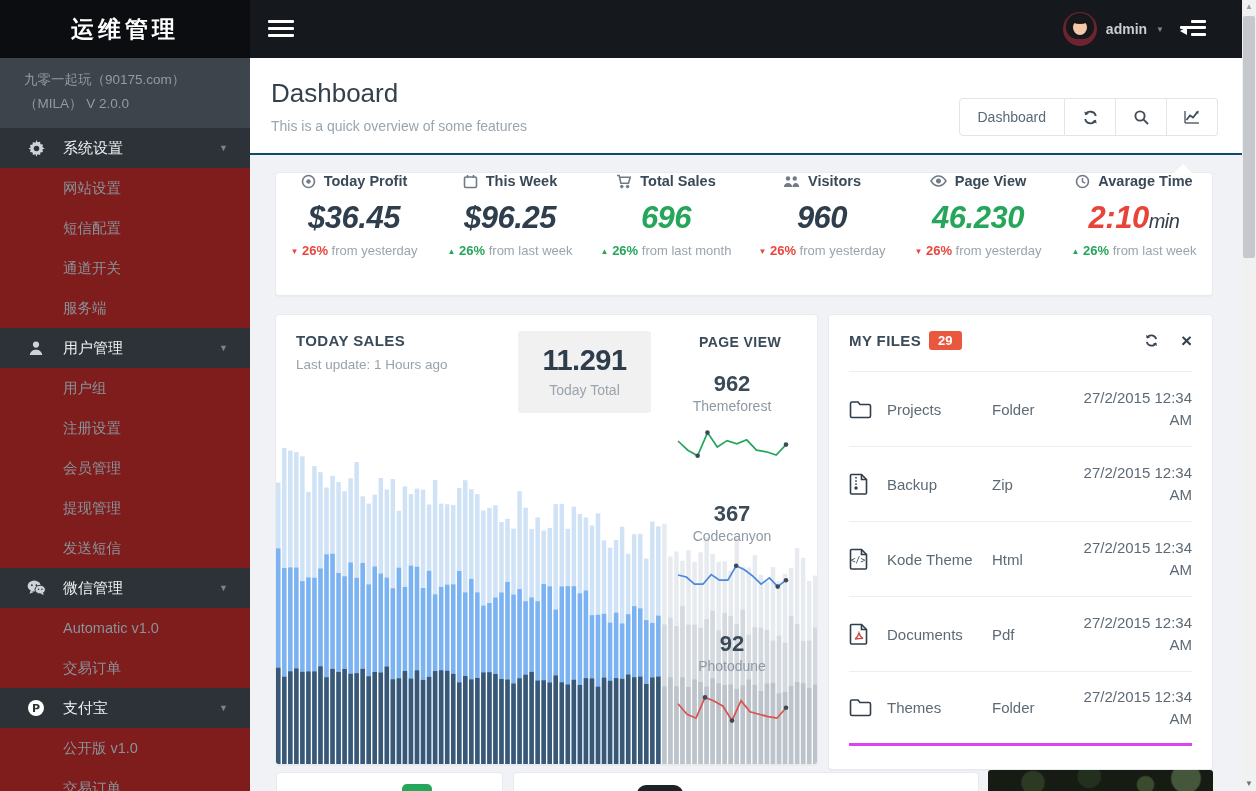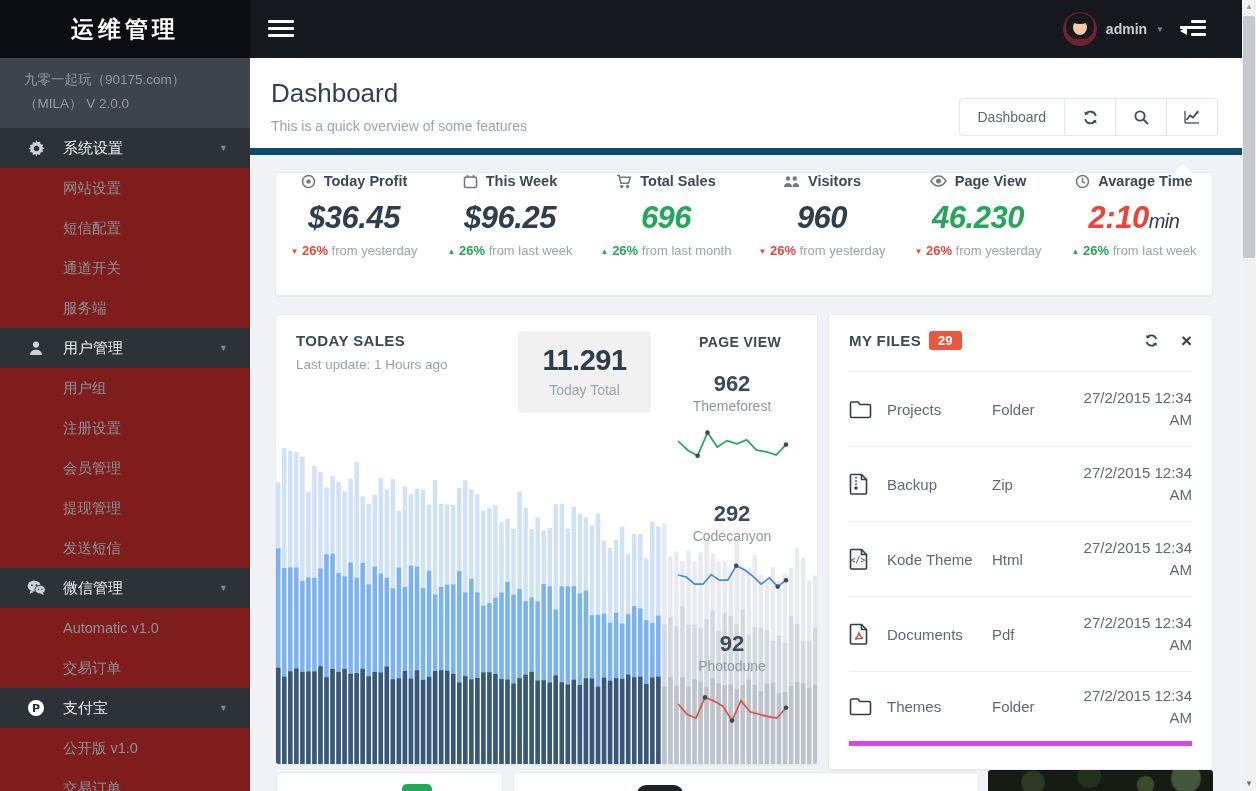--- a/index.html
+++ b/index.html
@@ -29,21 +29,21 @@
   .sidebar { position:absolute; left:0; top:58px; width:250px; height:758px; background:#7f1d1d; overflow:hidden; }
   .site-block { background:#3d444b; color:#939ba3; font-size:13.5px; line-height:24px; padding:10px 24px 12px 24px; }
   .menu-group-header { position:relative; height:40px; background:#2c3238; color:#edf0f2; font-size:15px;
                        display:flex; align-items:center; padding-left:26px; cursor:pointer; }
   .menu-group-header .micon { width:20px; margin-right:17px; display:inline-flex; justify-content:center; color:#cdd3d8; }
   .menu-group-header .gcaret { position:absolute; right:22px; color:#7b838a; font-size:9px; }
   .menu-sub { height:40px; display:flex; align-items:center; padding-left:63px; color:#8a9299; font-size:14.5px; cursor:pointer; }
 
   
   .content { position:absolute; left:250px; top:58px; width:1006px; height:733px; }
-  .page-header { position:absolute; left:0; top:0; width:1006px; height:97px; background:#fff; border-bottom:7px solid #0c4a6e; }
+  .page-header { position:absolute; left:0; top:0; width:1006px; height:97px; background:#fff; border-bottom:2px solid #0c4a6e; }
   .page-title { position:absolute; left:21px; top:20px; font-size:26px; color:#33404d; }
   .page-subtitle { position:absolute; left:21px; top:60px; font-size:14px; color:#9aa5ae; }
   .btn-group { position:absolute; right:38px; top:40px; display:flex; }
   .btn { height:38px; background:#fff; border:1px solid #dfe5ea; border-left-width:0; display:flex; align-items:center;
          justify-content:center; cursor:pointer; color:#44525f; }
   .btn:first-child { border-left-width:1px; border-radius:4px 0 0 4px; padding:0 18px; font-size:14px; color:#5a6976; }
   .btn:last-child { border-radius:0 4px 4px 0; }
   .btn.icon-btn { width:51px; }
 
   .main { position:absolute; left:0; top:97px; width:1006px; height:636px; background:#f0f2f5; overflow:hidden; }
@@ -78,21 +78,21 @@
 
   
   .files-card { left:578px; top:159px; width:385px; height:456px; }
   .mf-head { position:absolute; left:20px; top:16px; right:20px; height:26px; }
   .mf-title { font-size:15px; font-weight:bold; color:#3a4a57; letter-spacing:.4px; }
   .mf-badge { display:inline-block; background:#e9573f; color:#fff; font-size:13px; font-weight:bold; border-radius:3px; padding:2px 9px; margin-left:8px; vertical-align:1px; }
   .mf-icons { position:absolute; right:0; top:2px; display:flex; gap:22px; align-items:center; }
   .mf-close { font-size:19px; font-weight:bold; color:#38434e; line-height:14px; cursor:pointer; }
   .mf-list { position:absolute; left:20px; right:20px; top:56px; }
   .mf-row { height:75px; border-top:1px solid #eceff1; display:flex; align-items:center; }
-  .mf-row:last-child { border-bottom:5px solid #d946ef; }
+  .mf-row:last-child { border-bottom:3px solid #d946ef; }
   .mf-ric { width:38px; }
   .mf-name { flex:1; font-size:15px; color:#5d6a75; }
   .mf-type { width:88px; font-size:15px; color:#5d6a75; }
   .mf-date { width:112px; font-size:15px; color:#5d6a75; text-align:right; line-height:22px; }
 
   
   .b1 { left:26px; top:617px; width:227px; height:30px; }
   .b1 .gdot { position:absolute; left:125px; top:11px; width:30px; height:22px; background:#26a65b; border-radius:5px; }
   .b2 { left:263px; top:617px; width:466px; height:30px; }
   .b2 .kdot { position:absolute; left:123px; top:12px; width:46px; height:20px; background:#1d2227; border-radius:9px; }
@@ -659,21 +659,21 @@
           <div class="spark-value">962</div>
           <div class="spark-label">Themeforest</div>
           <svg width="120" height="48" style="margin:0 auto;">
               <polyline points="6.0,23.0 15.8,32.2 25.6,37.8 35.5,14.6 45.3,29.0 55.1,22.6 64.9,25.8 74.7,21.8 84.5,32.2 94.4,33.8 104.2,37.0 114.0,26.6" fill="none" stroke="#26a65b" stroke-width="1.7"></polyline>
               <circle cx="35.45454545454545" cy="14.599999999999998" r="2.3" fill="#3b4a57"></circle>
               <circle cx="25.636363636363637" cy="37.8" r="2.3" fill="#3b4a57"></circle>
               <circle cx="114" cy="26.599999999999998" r="2.3" fill="#3b4a57"></circle>
             </svg>
         </div>
         <div class="spark-group">
-          <div class="spark-value">292</div>
+          <div class="spark-value">367</div>
           <div class="spark-label">Codecanyon</div>
           <svg width="120" height="48" style="margin:0 auto;">
               <polyline points="6.0,27.0 14.3,29.0 22.6,36.2 30.9,36.2 39.2,26.6 47.5,32.2 55.8,32.2 64.2,17.8 72.5,21.8 80.8,28.2 89.1,36.2 97.4,29.8 105.7,38.6 114.0,32.2" fill="none" stroke="#4a89dc" stroke-width="1.7"></polyline>
               <circle cx="64.15384615384616" cy="17.799999999999997" r="2.3" fill="#3b4a57"></circle>
               <circle cx="105.69230769230771" cy="38.6" r="2.3" fill="#3b4a57"></circle>
               <circle cx="114.00000000000001" cy="32.2" r="2.3" fill="#3b4a57"></circle>
             </svg>
         </div>
         <div class="spark-group">
           <div class="spark-value">92</div>

